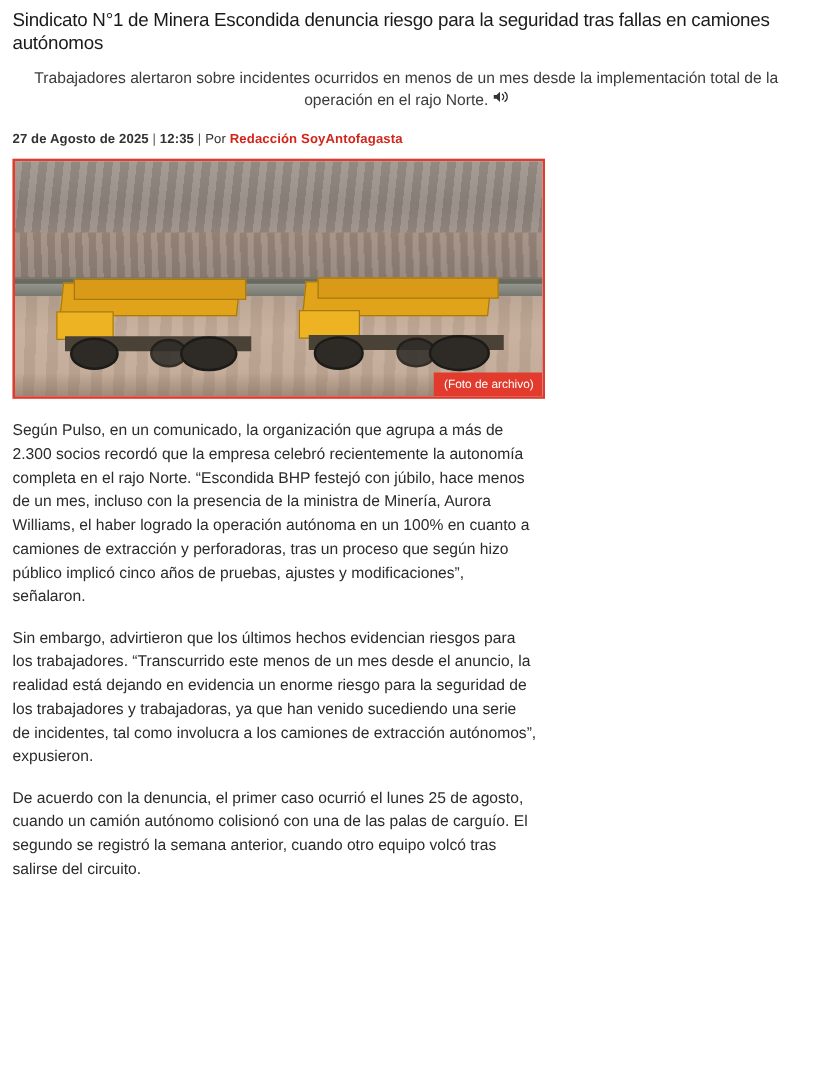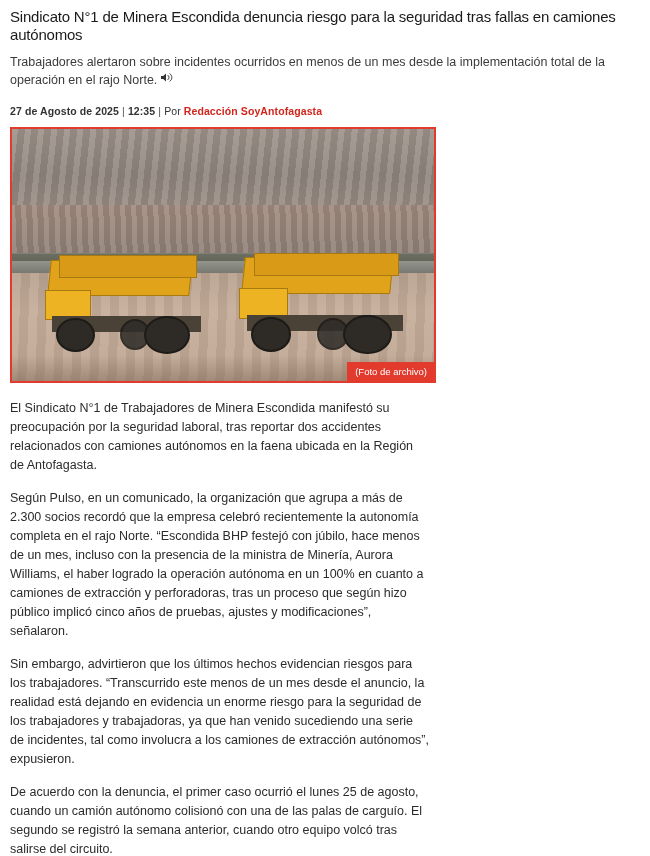--- a/index.html
+++ b/index.html
@@ -25,20 +25,21 @@
     color: #1a1a1a;
     margin: 0 0 8px 0;
     letter-spacing: -0.2px;
   }
   .subhead {
     font-size: 12.5px;
     line-height: 1.45;
     color: #3b3b3b;
     margin: 0 0 14px 0;
     font-weight: 400;
+    text-align: center;
   }
   .speaker-icon {
     display: inline-block;
     vertical-align: middle;
     margin-left: 3px;
     position: relative;
     top: -1px;
   }
   .byline {
     font-size: 10.5px;
@@ -65,21 +66,21 @@
     width: 426px;
     margin: 0 0 16px 0;
     border: 2px solid #e23b2e;
     background: #cfd6da;
     overflow: hidden;
     line-height: 0;
   }
   .photo {
     position: relative;
     width: 100%;
-    height: 252px;
+    height: 188px;
     overflow: hidden;
     background: linear-gradient(#b9b2ab, #a89f97);
     padding-left: 26px;
   }
   
   .p-sky {
     position: absolute; left: 0; top: 0; width: 100%; height: 28%;
     background: linear-gradient(180deg,#9aa3ab 0%, #b0aaa2 60%, #b9b0a6 100%);
   }
   .p-far {
@@ -211,20 +212,19 @@
         <div class="wheel t-w1"></div>
         <div class="wheel t-w3"></div>
         <div class="wheel t-w2"></div>
       </div>
 
       <div class="caption">(Foto de archivo)</div>
     </div>
   </figure>
 
   <div class="body-copy">
-    <p>El Sindicato N°1 de Trabajadores de Minera Escondida manifestó su preocupación por la seguridad laboral, tras reportar dos accidentes relacionados con camiones autónomos en la faena ubicada en la Región de Antofagasta.</p>
     <p>Según Pulso, en un comunicado, la organización que agrupa a más de 2.300 socios recordó que la empresa celebró recientemente la autonomía completa en el rajo Norte. “Escondida BHP festejó con júbilo, hace menos de un mes, incluso con la presencia de la ministra de Minería, Aurora Williams, el haber logrado la operación autónoma en un 100% en cuanto a camiones de extracción y perforadoras, tras un proceso que según hizo público implicó cinco años de pruebas, ajustes y modificaciones”, señalaron.</p>
     <p>Sin embargo, advirtieron que los últimos hechos evidencian riesgos para los trabajadores. “Transcurrido este menos de un mes desde el anuncio, la realidad está dejando en evidencia un enorme riesgo para la seguridad de los trabajadores y trabajadoras, ya que han venido sucediendo una serie de incidentes, tal como involucra a los camiones de extracción autónomos”, expusieron.</p>
     <p>De acuerdo con la denuncia, el primer caso ocurrió el lunes 25 de agosto, cuando un camión autónomo colisionó con una de las palas de carguío. El segundo se registró la semana anterior, cuando otro equipo volcó tras salirse del circuito.</p>
 
   </div>
 
 </div>
 
 </body></html>

